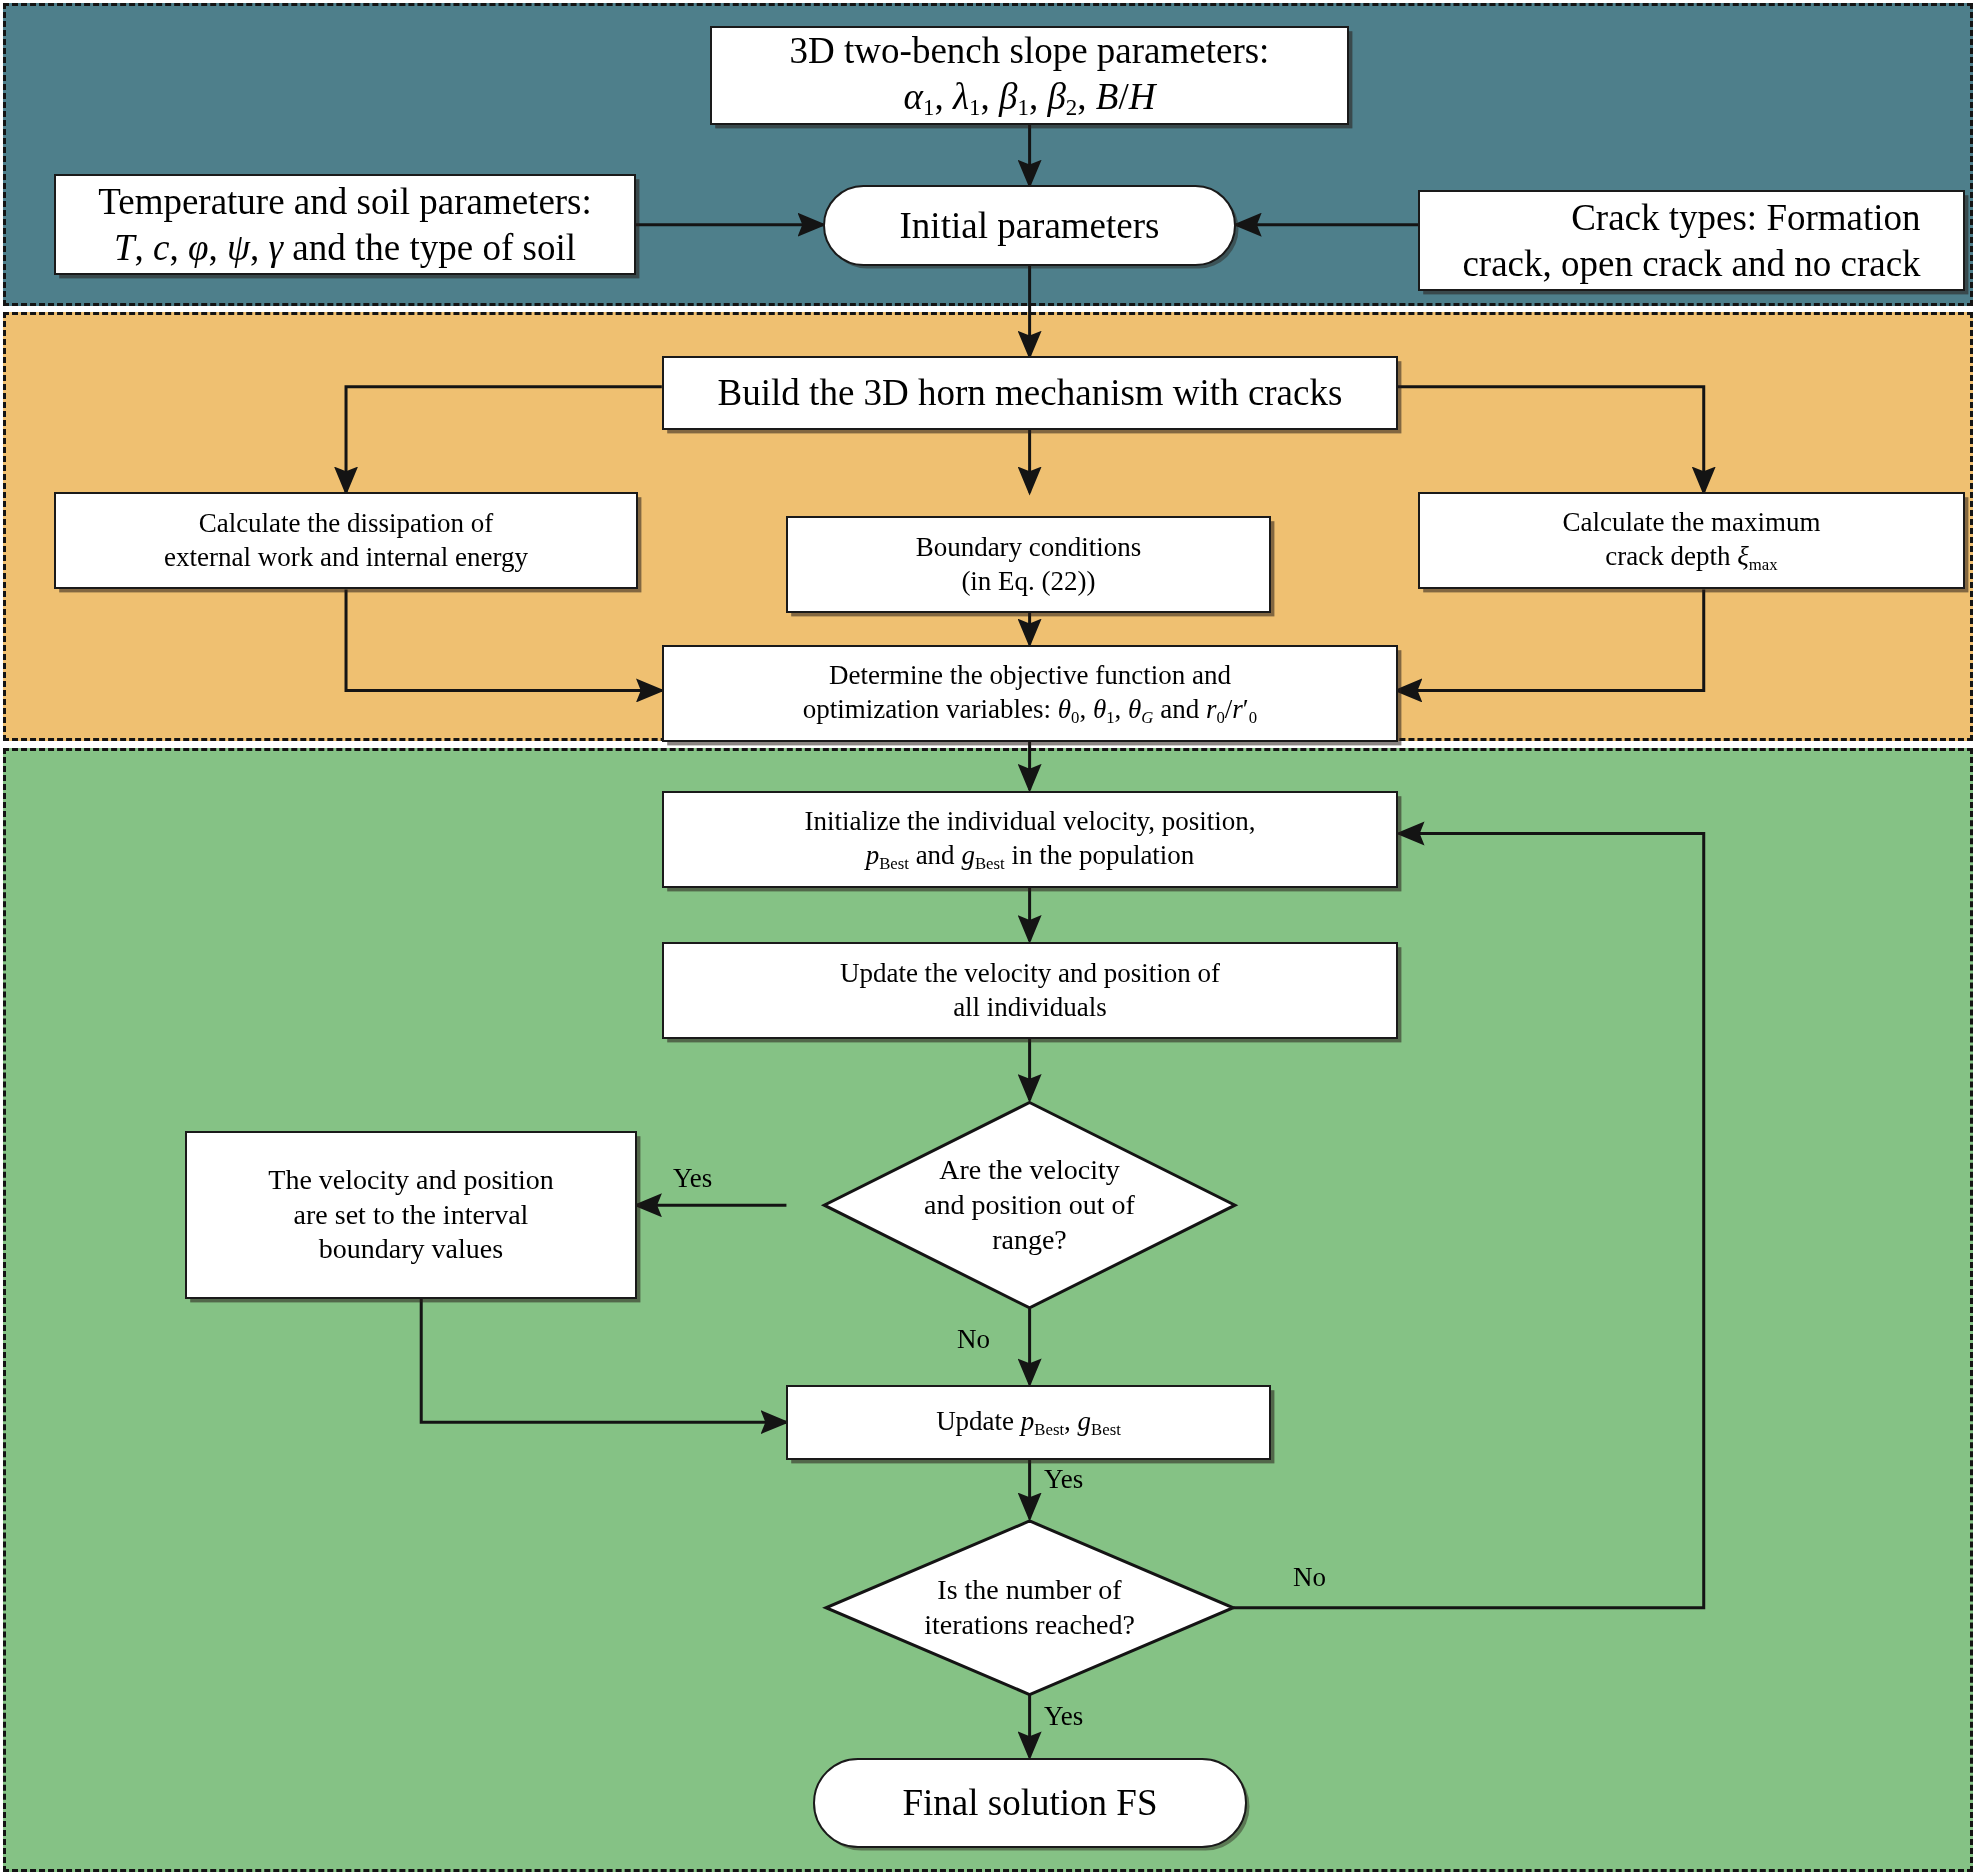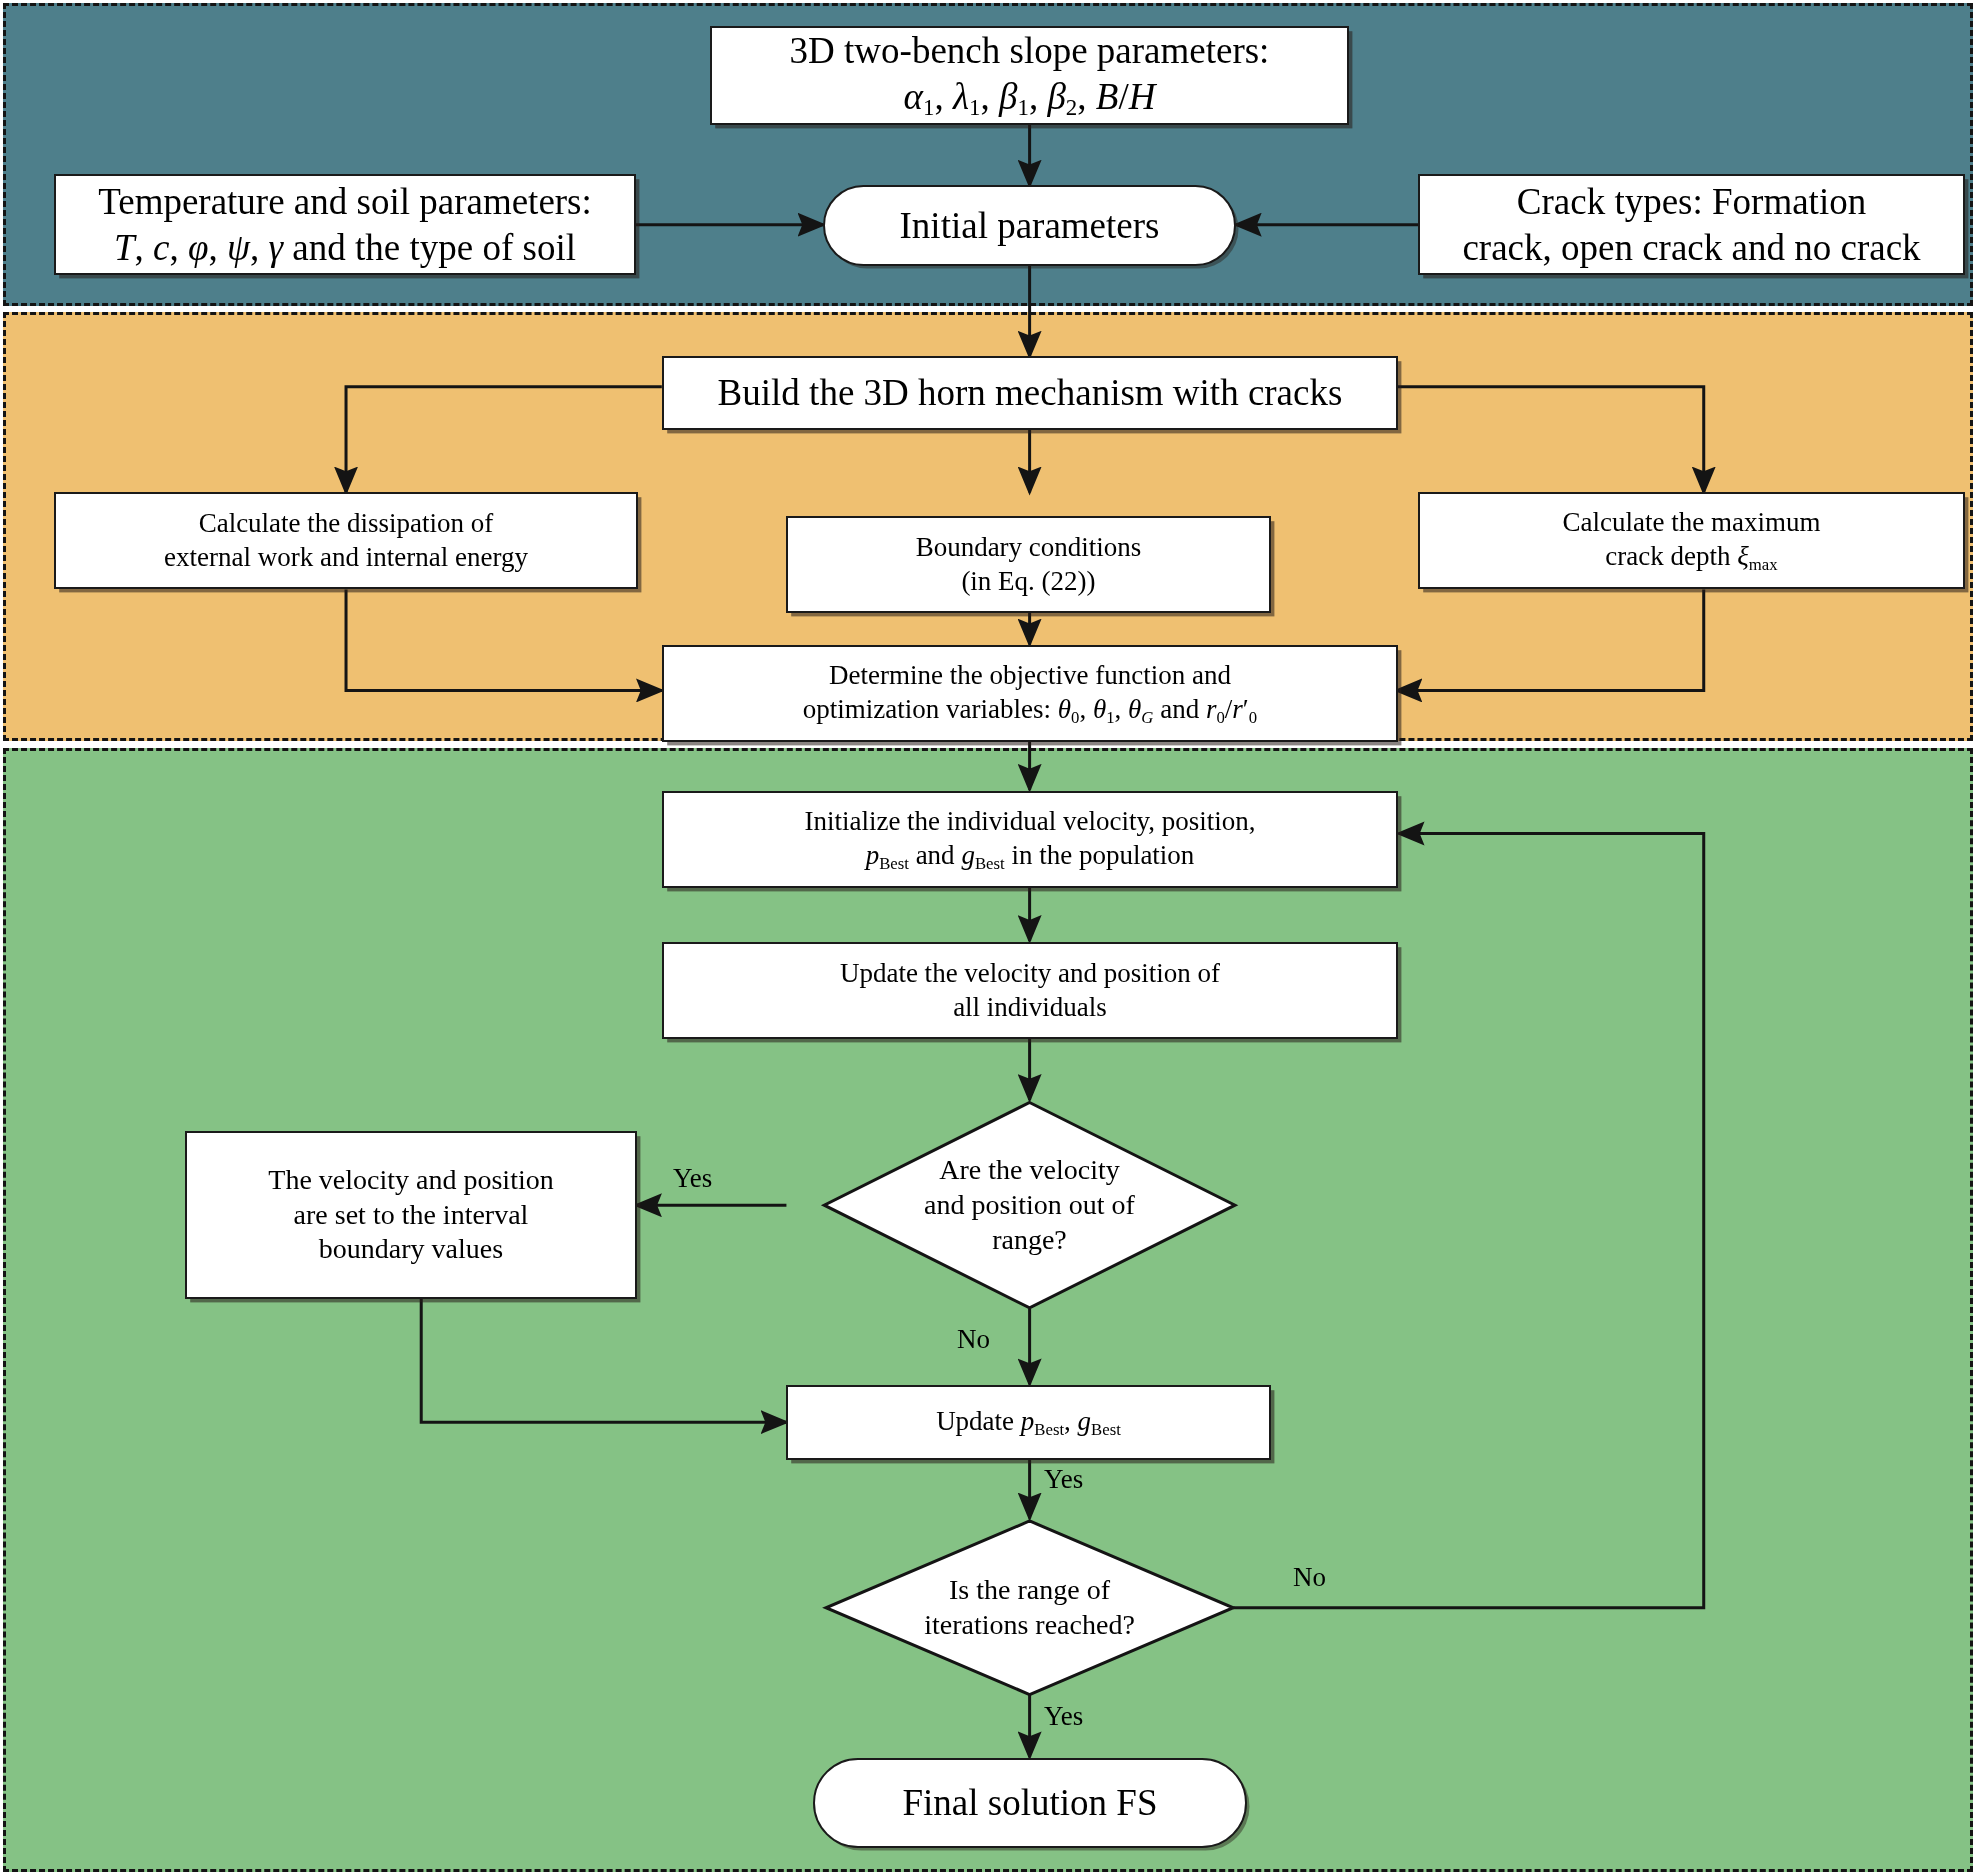--- a/index.html
+++ b/index.html
@@ -89,21 +89,21 @@
     </div>
   </div>
 
   <div class="node f64" style="left:54px;top:174px;width:582px;height:101px;">
     <div>
       <div>Temperature and soil parameters:</div>
       <div><i class="mi">T</i>, <i class="mi">c</i>, <i class="mi">φ</i>, <i class="mi">ψ</i>, <i class="mi">γ</i> and the type of soil</div>
     </div>
   </div>
 
-  <div class="node f64" style="left:1418px;top:174px;width:547px;height:101px;">
+  <div class="node f64" style="left:1418px;top:190px;width:547px;height:101px;text-align:right;">
     <div>
       <div>Crack types: Formation</div>
       <div>crack, open crack and no crack</div>
     </div>
   </div>
 
   <div class="node ellipse f64" style="left:823px;top:185px;width:413px;height:81px;">
     <span>Initial parameters</span>
   </div>
 
@@ -168,21 +168,21 @@
       <div>boundary values</div>
     </div>
   </div>
 
   <div class="node f62" style="left:786px;top:1385px;width:485px;height:75px;">
     <span>Update <i class="mi">p</i><sub>Best</sub>, <i class="mi">g</i><sub>Best</sub></span>
   </div>
 
   <div class="diamond f60" style="left:826px;top:1521px;width:407px;height:174px;">
     <div class="dtext">
-      <div>Is the range of</div>
+      <div>Is the number of</div>
       <div>iterations reached?</div>
     </div>
   </div>
 
   <div class="node ellipse f64" style="left:813px;top:1758px;width:434px;height:90px;">
     <span>Final solution FS</span>
   </div>
 
   <div class="edgelbl f62" style="left:673px;top:1165px;">Yes</div>
   <div class="edgelbl f62" style="left:957px;top:1326px;">No</div>

